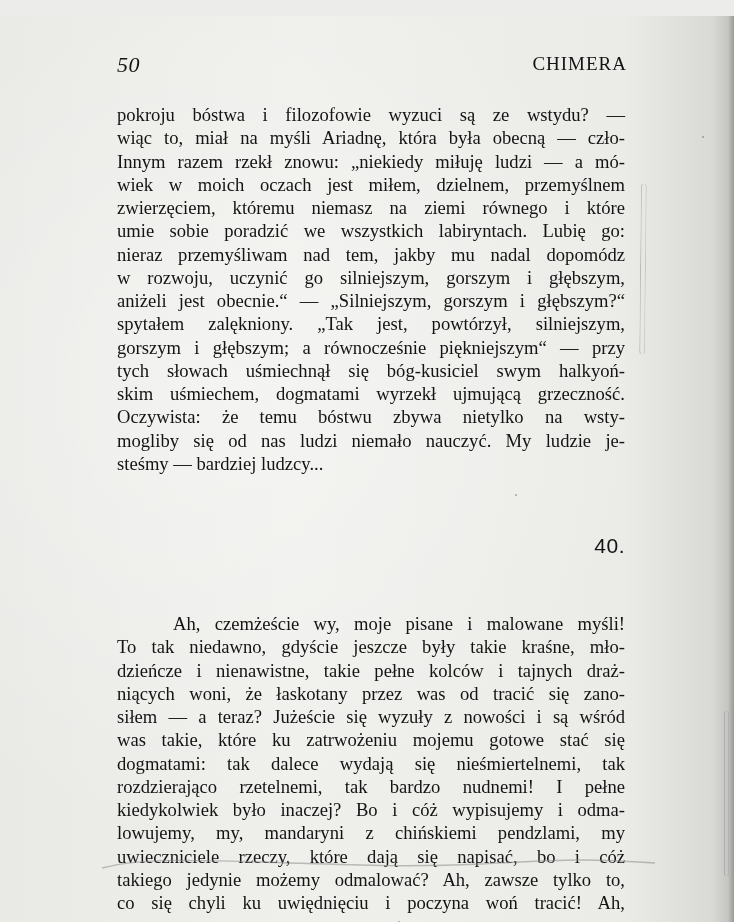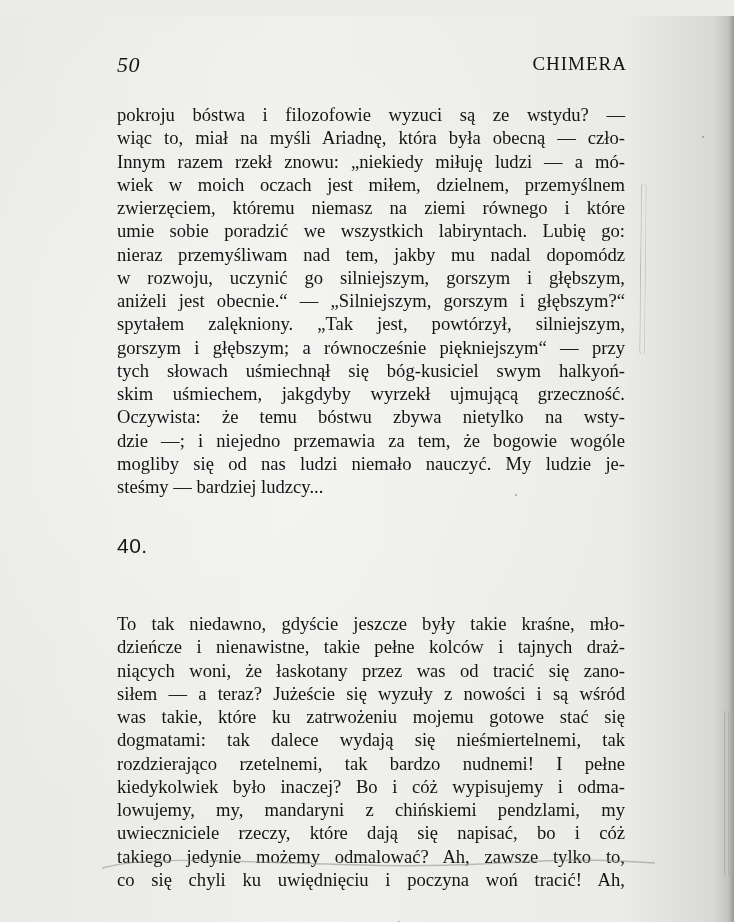--- a/index.html
+++ b/index.html
@@ -70,21 +70,21 @@
   .text-block .line.indent {
     padding-left: 56px;
   }
   .block-a { top: 73px; }
   .block-b { top: 582px; }
   .section-number {
     position: absolute;
     left: 117px;
     width: 508px;
     top: 518px;
-    text-align: left;
+    text-align: right;
     font-family: "Liberation Sans", "DejaVu Sans", sans-serif;
     font-size: 21px;
     letter-spacing: 0.5px;
   }
   .pencil {
     position: absolute;
     border-left: 1.5px solid rgba(150,150,150,0.55);
     border-right: 1.2px solid rgba(160,160,160,0.45);
     border-radius: 3px;
   }
@@ -124,30 +124,30 @@
     <span class="line">Innym razem rzekł znowu: „niekiedy miłuję ludzi — a mó-</span>
     <span class="line">wiek w moich oczach jest miłem, dzielnem, przemyślnem</span>
     <span class="line">zwierzęciem, któremu niemasz na ziemi równego i które</span>
     <span class="line">umie sobie poradzić we wszystkich labiryntach. Lubię go:</span>
     <span class="line">nieraz przemyśliwam nad tem, jakby mu nadal dopomódz</span>
     <span class="line">w rozwoju, uczynić go silniejszym, gorszym i głębszym,</span>
     <span class="line">aniżeli jest obecnie.“ — „Silniejszym, gorszym i głębszym?“</span>
     <span class="line">spytałem zalękniony. „Tak jest, powtórzył, silniejszym,</span>
     <span class="line">gorszym i głębszym; a równocześnie piękniejszym“ — przy</span>
     <span class="line">tych słowach uśmiechnął się bóg-kusiciel swym halkyoń-</span>
-    <span class="line">skim uśmiechem, jakgdyby wyrzekł ujmującą grzeczność.</span>
+    <span class="line">skim uśmiechem, dogmatami wyrzekł ujmującą grzeczność.</span>
     <span class="line">Oczywista: że temu bóstwu zbywa nietylko na wsty-</span>
-    <span class="line">dzie —; i niejedno przemawia za tem, że bogowie wogóle</span>
     <span class="line">mogliby się od nas ludzi niemało nauczyć. My ludzie je-</span>
     <span class="line last">steśmy — bardziej ludzcy...</span>
   </div>
 
   <div class="section-number">40.</div>
 
   <div class="text-block block-b">
+    <span class="line indent">Ah, czemżeście wy, moje pisane i malowane myśli!</span>
     <span class="line">To tak niedawno, gdyście jeszcze były takie kraśne, mło-</span>
     <span class="line">dzieńcze i nienawistne, takie pełne kolców i tajnych draż-</span>
     <span class="line">niących woni, że łaskotany przez was od tracić się zano-</span>
     <span class="line">siłem — a teraz? Jużeście się wyzuły z nowości i są wśród</span>
     <span class="line">was takie, które ku zatrwożeniu mojemu gotowe stać się</span>
     <span class="line">dogmatami: tak dalece wydają się nieśmiertelnemi, tak</span>
     <span class="line">rozdzierająco rzetelnemi, tak bardzo nudnemi! I pełne</span>
     <span class="line">kiedykolwiek było inaczej? Bo i cóż wypisujemy i odma-</span>
     <span class="line">lowujemy, my, mandaryni z chińskiemi pendzlami, my</span>
     <span class="line">uwieczniciele rzeczy, które dają się napisać, bo i cóż</span>

